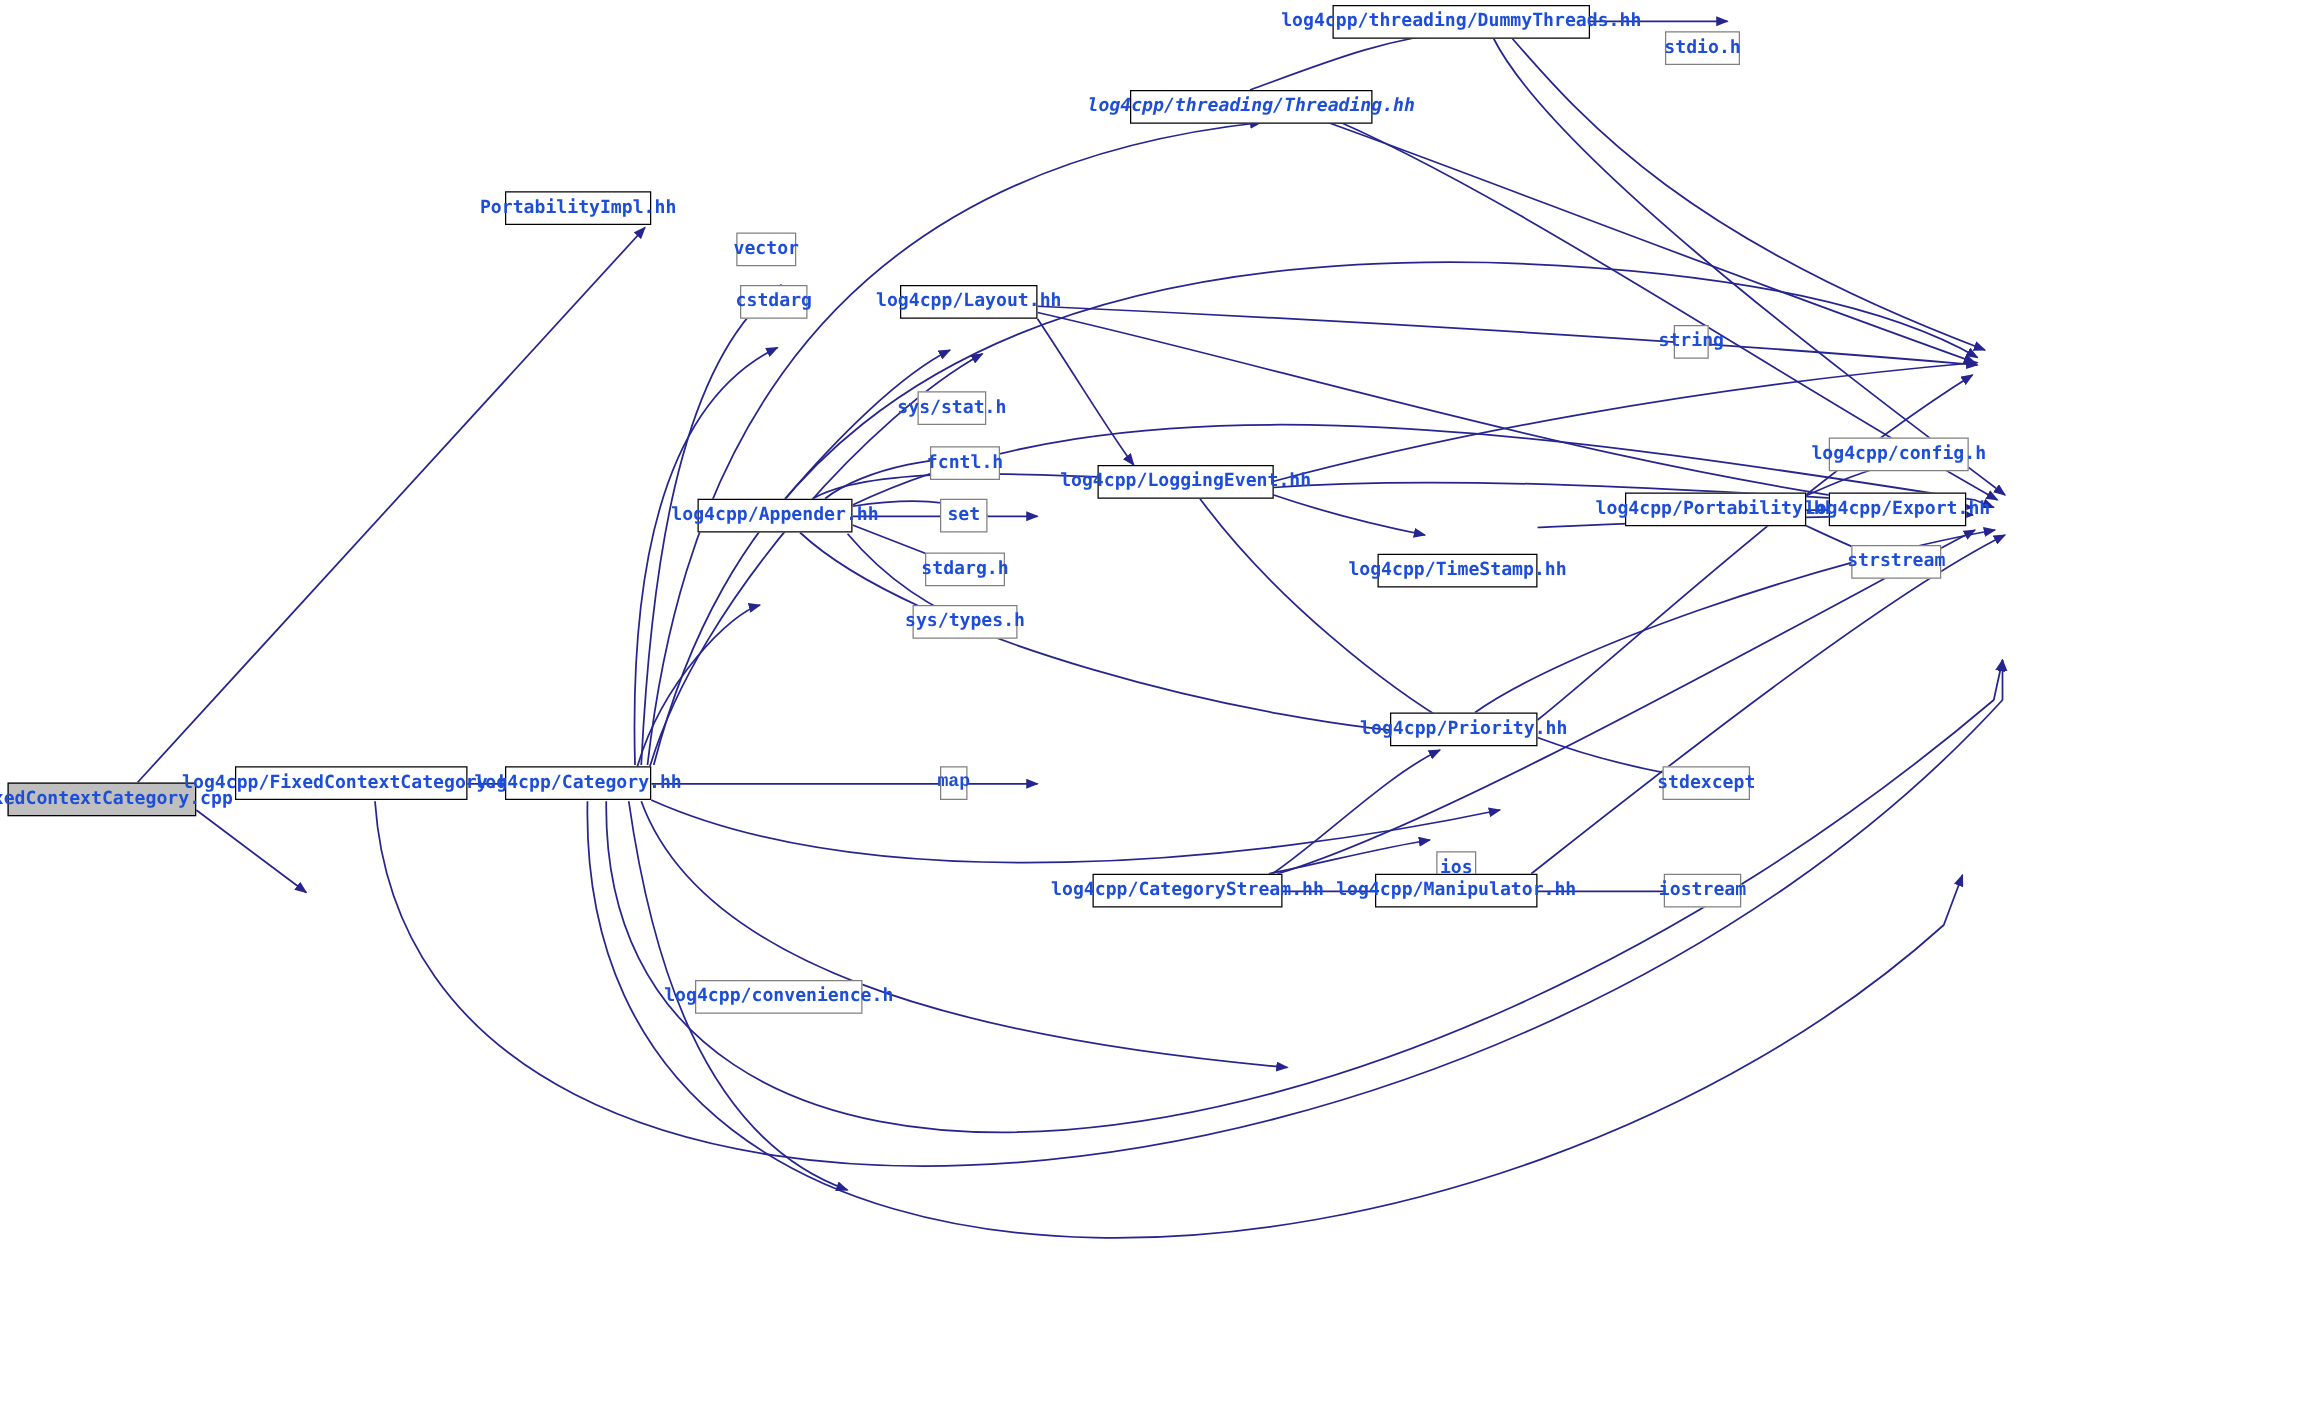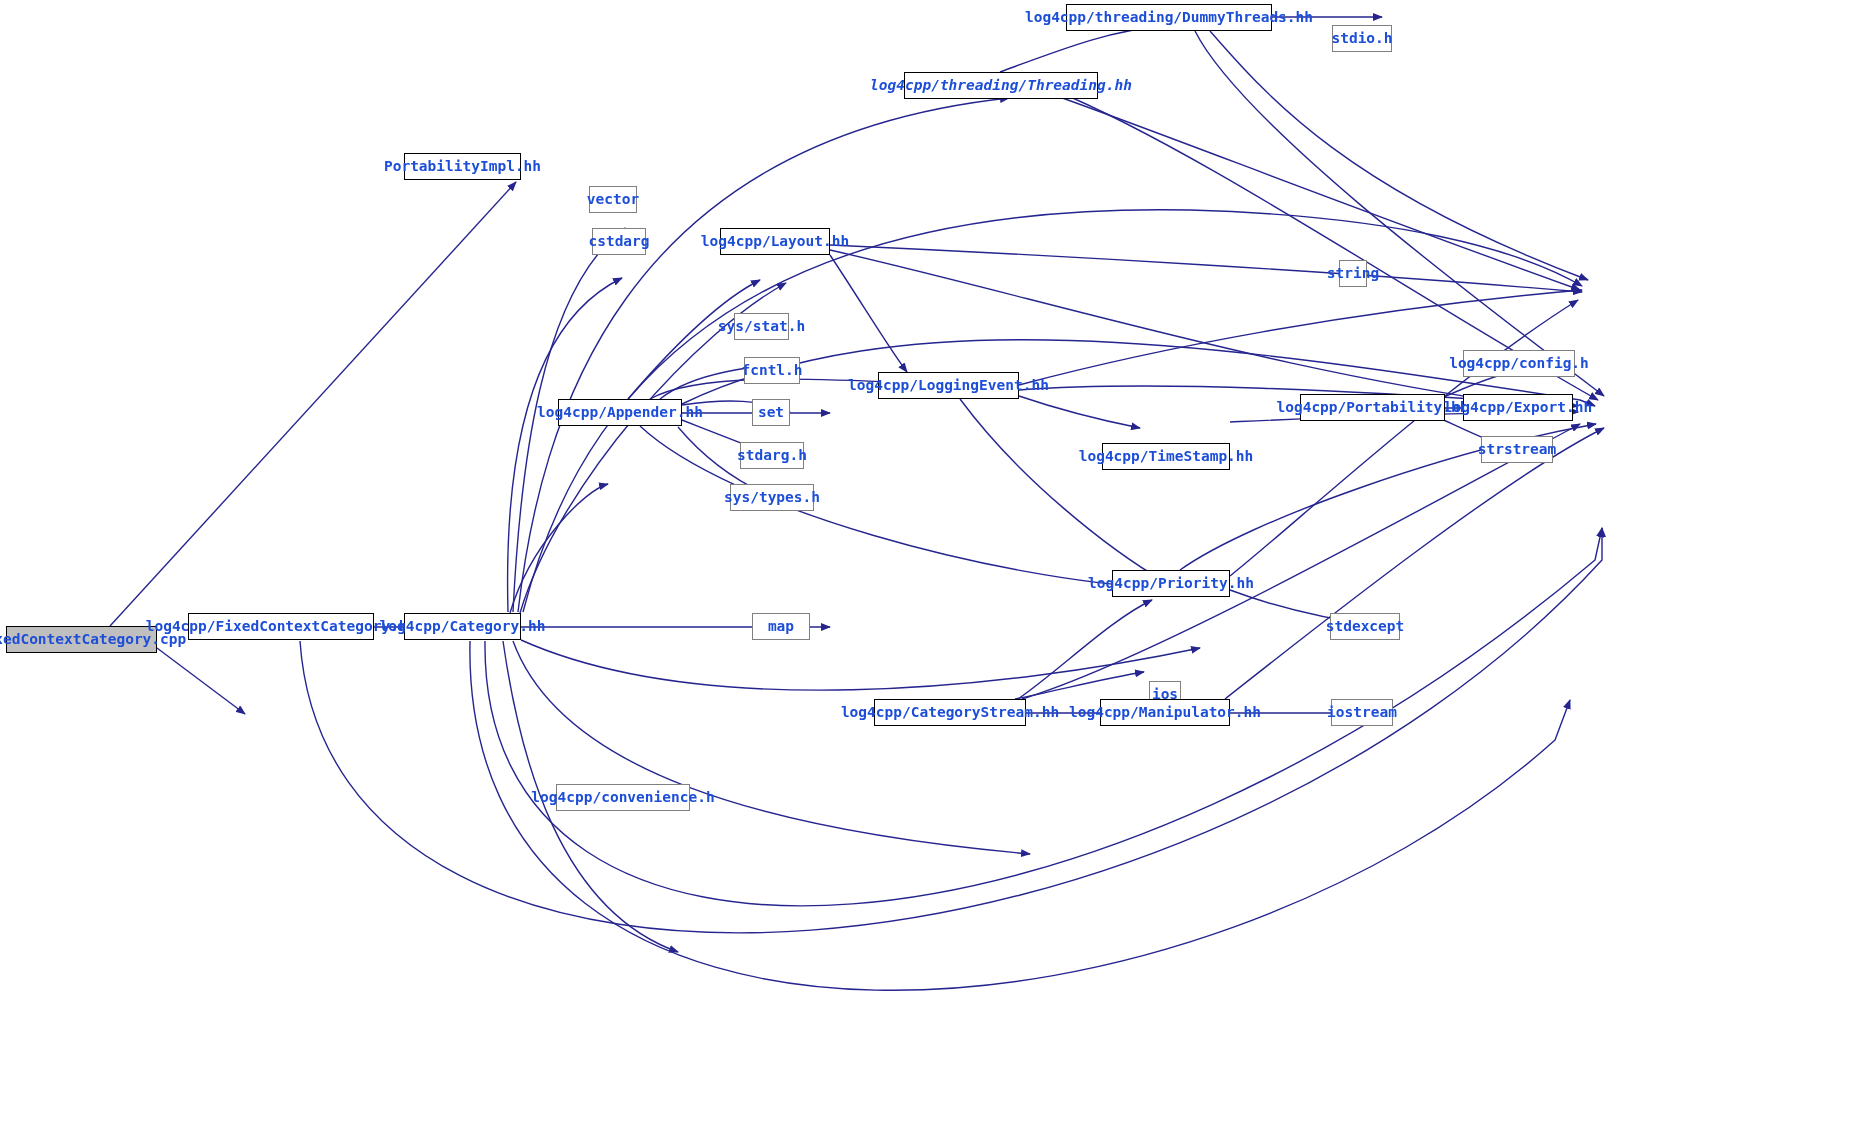--- a/index.html
+++ b/index.html
@@ -210,21 +210,21 @@
     </div>
   <div class="node" style="left:1481px;top:436px;width:72px;">
       <span class="nlabel">strstream</span>
     </div>
   <div class="node" style="left:730px;top:484px;width:84px;">
       <span class="nlabel">sys/types.h</span>
     </div>
   <div class="node lib" style="left:1112px;top:570px;width:118px;">
       <span class="nlabel">log4cpp/Priority.hh</span>
     </div>
-  <div class="node" style="left:752px;top:613px;width:58px;">
+  <div class="node" style="left:752px;top:613px;width:22px;font-family:Liberation Mono, monospace;">
       <span class="nlabel">map</span>
     </div>
   <div class="node" style="left:1330px;top:613px;width:70px;">
       <span class="nlabel">stdexcept</span>
     </div>
   <div class="node" style="left:1149px;top:649px;width:32px;margin-top:32px;">
       <span class="nlabel">ios</span>
     </div>
   <div class="node lib" style="left:874px;top:699px;width:152px;">
       <span class="nlabel">log4cpp/CategoryStream.hh</span>

